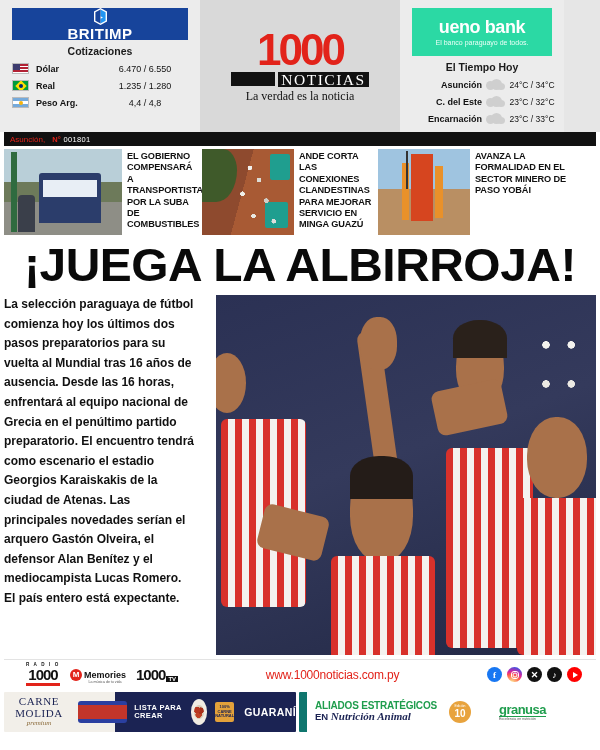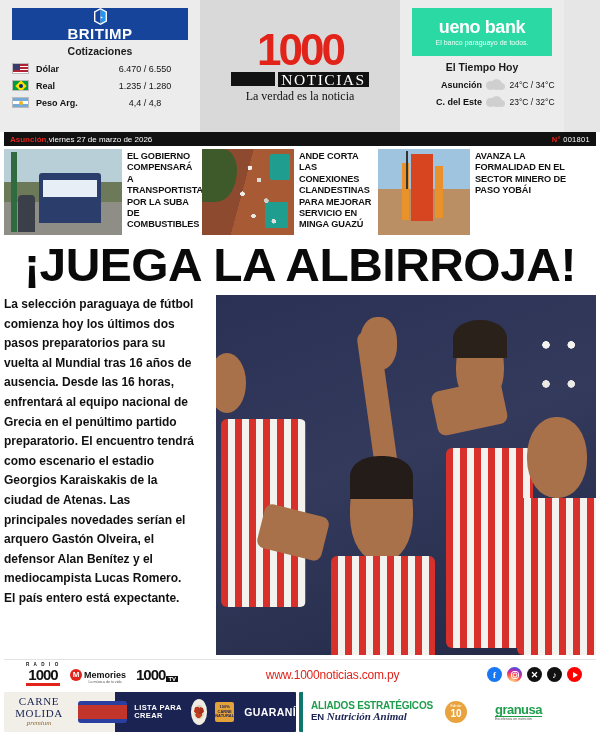--- a/index.html
+++ b/index.html
@@ -76,21 +76,21 @@
   .cloud .c1,.cloud .c2,.cloud .c3 { position:absolute; background:#cfcfcf; border-radius:50%; }
   .cloud .c1 { width:9px; height:9px; left:0; top:2px; }
   .cloud .c2 { width:11px; height:11px; left:5px; top:0; }
   .cloud .c3 { width:8px; height:7px; left:11px; top:4px; }
 
   
   .datebar {
     height: 14px; background:#111; color:#fff; display:flex; align-items:center;
     padding: 0 6px; font-size: 8px; margin: 0 4px;
   }
-  .date-city { color:#e2231a; font-weight:700; margin-right:0; }
+  .date-city { color:#e2231a; font-weight:400; margin-right:7px; }
   .date-txt { flex:1; }
   .date-num { color:#fff; font-size:7.5px; letter-spacing:.3px; }
   .date-num .nlabel { color:#e2231a; font-weight:700; }
 
   
   .strip { display:flex; height: 86px; margin: 3px 4px 0 4px; background:#fff; }
   .strip-img { flex: 0 0 auto; position:relative; overflow:hidden; }
   .strip-txt {
     flex: 0 0 auto; padding: 2px 5px 0 5px; background:#fff;
     font-weight: 800; font-size: 9.2px; line-height: 11.4px; color:#111;
@@ -210,21 +210,21 @@
   .meat-t2 { font-family:"Liberation Serif", serif; font-style:italic; font-size:7px; color:#8a6a3a; margin-top:1px; }
   .meat-pack { width:78px; height:22px; background: linear-gradient(#2a3fa0 0 18%, #c2352a 18% 82%, #2a3fa0 82% 100%); border-radius:3px; margin-left:4px; }
   .meat-lista { color:#fff; font-weight:900; font-size:7.5px; line-height:8px; margin-left:7px; letter-spacing:.4px; }
   .meat-plate { width:26px; height:26px; border-radius:50%; background:#f1ece2; margin-left:7px; position:relative; }
   .meat-plate::after { content:""; position:absolute; left:20%; top:22%; width:60%; height:56%; border-radius:50%;
     background: radial-gradient(circle at 30% 35%, #b8371f 0 3px, transparent 3.4px),
                 radial-gradient(circle at 66% 40%, #a82f19 0 3px, transparent 3.4px),
                 radial-gradient(circle at 46% 70%, #c04225 0 3px, transparent 3.4px), #d8cdb8; }
   .meat-badge { width:20px; height:20px; background:#e3a13a; border-radius:2px; margin-left:8px; display:flex; align-items:center; justify-content:center; color:#1b2353; font-size:4px; font-weight:800; text-align:center; line-height:4.6px; }
   .meat-guarani { color:#fff; font-weight:800; font-size:10.5px; letter-spacing:.4px; margin-left:10px; }
-  .ad-nutri { flex:1; display:flex; align-items:center; background:#fff; border-left:4px solid #0f766e; padding-left:8px; }
+  .ad-nutri { flex:1; display:flex; align-items:center; background:#fff; border-left:8px solid #0f766e; padding-left:8px; }
   .nut-txt { line-height:1.08; }
   .nut-l1 { font-weight:900; font-size:10px; color:#1f9d4d; letter-spacing:-.2px; }
   .nut-l2 { font-weight:900; font-size:9.5px; color:#1b2353; }
   .nut-l2 em { font-family:"Liberation Serif", serif; font-style:italic; font-size:11px; }
   .nut-seal { width:22px; height:22px; border-radius:50%; background:#e8a33d; color:#fff; display:flex; flex-direction:column; align-items:center; justify-content:center; margin-left:12px; line-height:1; }
   .nut-seal .s1 { font-size:3.4px; }
   .nut-seal .s2 { font-weight:900; font-size:10px; }
   .nut-brand { margin-left:28px; line-height:1; }
   .nut-brand .b1 { font-weight:900; font-size:13px; color:#1f9d4d; letter-spacing:-.5px; }
   .nut-brand .b2 { font-size:3.6px; color:#555; border-top:1px solid #1f9d4d; padding-top:1px; }
@@ -301,26 +301,36 @@
         <span class="w-city">C. del Este</span>
         <span class="w-icon">
             <span class="cloud">
               <i class="c1"></i>
               <i class="c2"></i>
               <i class="c3"></i>
             </span>
           </span>
         <span class="w-temp">23°C / 32°C</span>
       </div>
+      <div class="w-row">
+        <span class="w-city">Encarnación</span>
+        <span class="w-icon">
+            <span class="cloud">
+              <i class="c1"></i>
+              <i class="c2"></i>
+              <i class="c3"></i>
+            </span>
+          </span>
+        <span class="w-temp">23°C / 33°C</span>
+      </div>
     </div>
   </div>
 
   <div class="datebar">
     <span class="date-city">Asunción,</span>
-    <span class="date-txt">viernes 27 de marzo de 2026</span>
     <span class="date-num">
       <span class="nlabel">N°</span>
       <span>001801</span>
     </span>
   </div>
 
   <div class="strip">
     <div class="strip-img" style="width:118px">
       <div class="ph ph-bus">
           <i class="post"></i>

